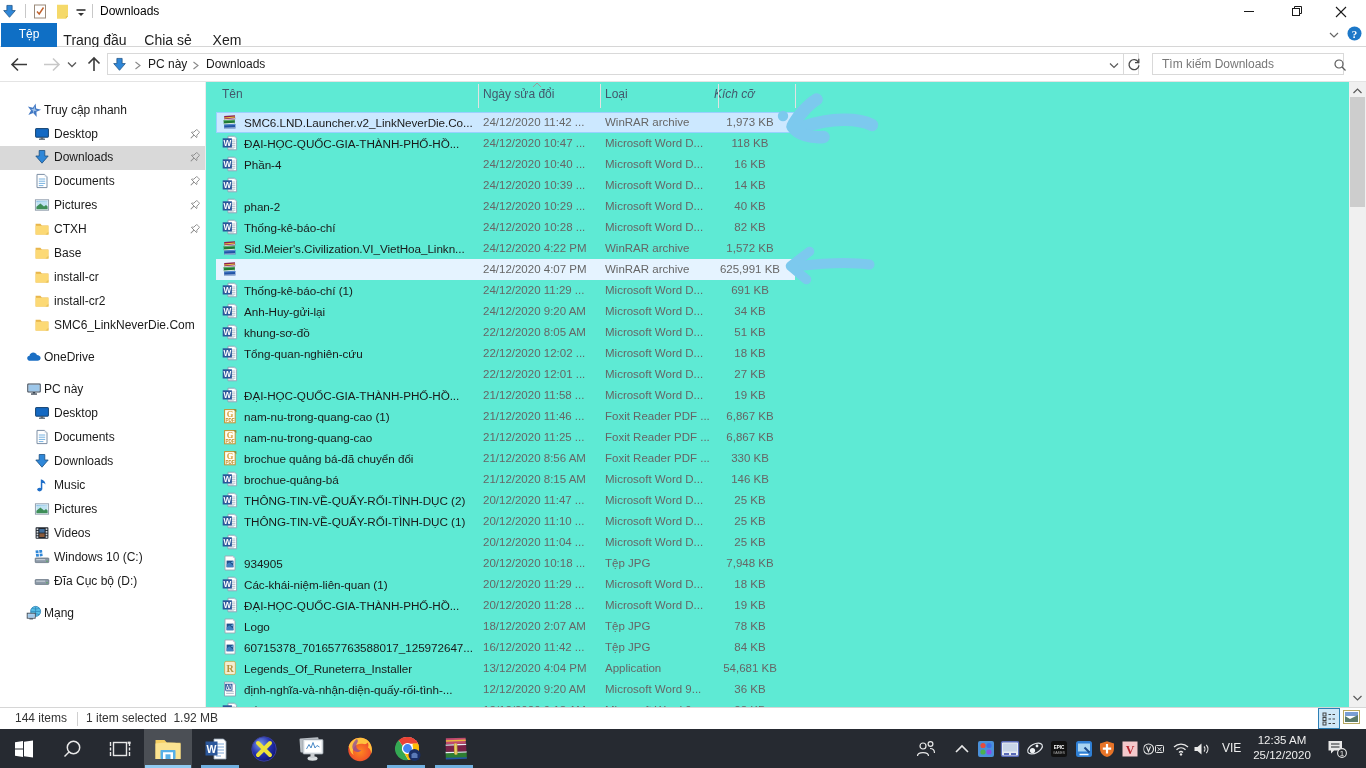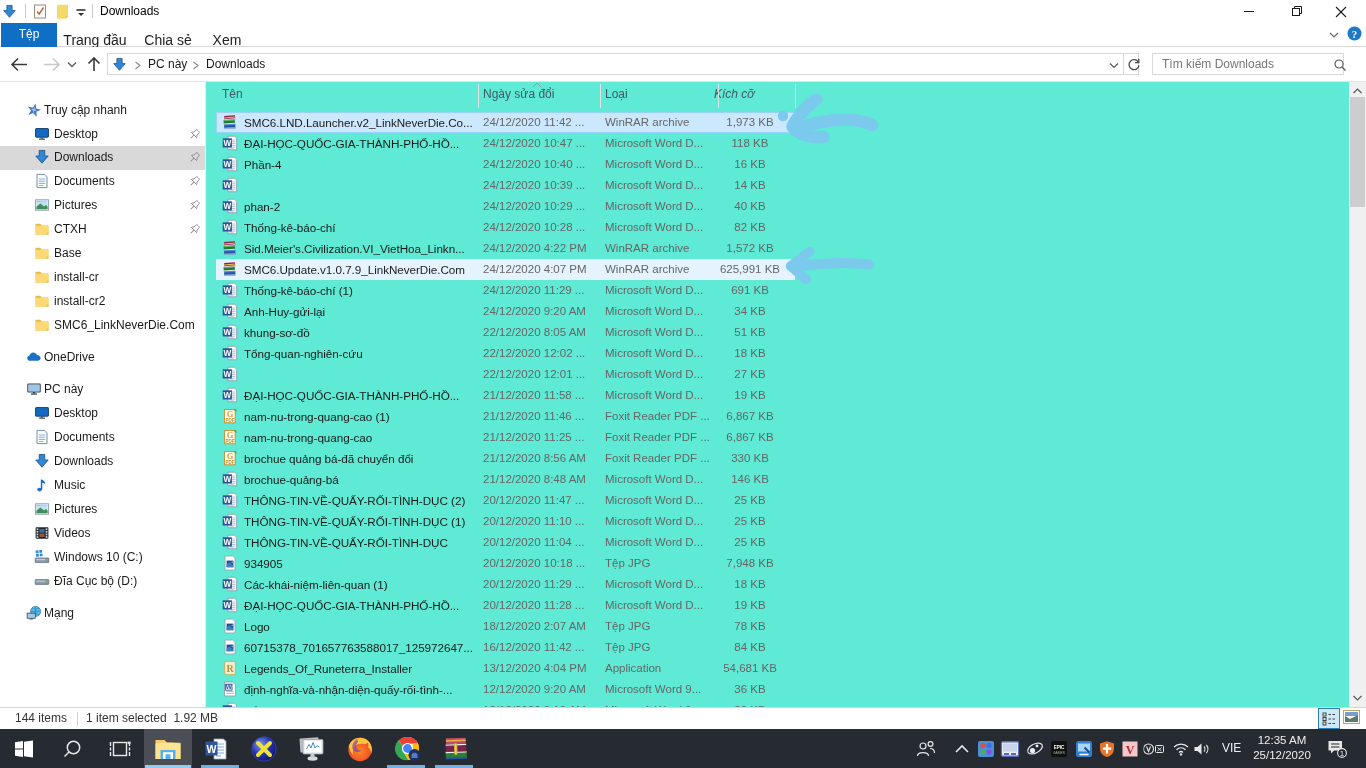--- a/index.html
+++ b/index.html
@@ -603,21 +603,20 @@
             <rect x="1.7" y="5.9" width="11.2" height="0.9" fill="#62b574"></rect>
           </g>
 <g transform="rotate(-5 8 3.5)">
             <rect x="2.3" y="1.6" width="10.8" height="4" fill="#8d1f4e"></rect>
             <rect x="2.5" y="2.9" width="10.4" height="1.1" fill="#e8c93e"></rect>
             <rect x="2.3" y="4.8" width="10.6" height="0.7" fill="#e8eef4"></rect>
           </g>
 </g>
       </svg>
     </div>
-    <div class="fname" style="top:177px">SMC6.Update.v1.0.7.9_LinkNeverDie.Com</div>
     <div class="fdate" style="top:177px">24/12/2020 4:07 PM</div>
     <div class="ftype" style="top:177px">WinRAR archive</div>
     <div class="fsize" style="top:177px">625,991 KB</div>
     <div class="ficon" style="left:16px;top:200px">
       <svg width="16" height="16" viewBox="0 0 16 16">
         <g>
 <path d="M6 1.2 H12.6 L14.6 3.2 V14.8 H6 Z" fill="#fff" stroke="#8da0b5" stroke-width="0.9"></path>
 <path d="M12.6 1.2 L14.6 3.2 H12.6 Z" fill="#c9d4e0"></path>
 <g stroke="#9fb0c1" stroke-width="0.8">
             <line x1="7.2" y1="5" x2="13.4" y2="5"></line>
@@ -799,21 +798,21 @@
             <line x1="7.2" y1="10.4" x2="13.4" y2="10.4"></line>
             <line x1="7.2" y1="12.2" x2="13.4" y2="12.2"></line>
             <line x1="7.2" y1="13.9" x2="11.8" y2="13.9"></line>
           </g>
 <rect x="0.7" y="3.3" width="9.2" height="9.2" fill="#2b579a"></rect>
 <text x="5.3" y="10.6" font-family="Liberation Sans" font-size="8.2" font-weight="bold" fill="#fff" text-anchor="middle">W</text>
 </g>
       </svg>
     </div>
     <div class="fname" style="top:387px">brochue-quảng-bá</div>
-    <div class="fdate" style="top:387px">21/12/2020 8:48 AM</div>
+    <div class="fdate" style="top:387px">21/12/2020 8:15 AM</div>
     <div class="ftype" style="top:387px">Microsoft Word D...</div>
     <div class="fsize" style="top:387px">146 KB</div>
     <div class="ficon" style="left:16px;top:410px">
       <svg width="16" height="16" viewBox="0 0 16 16">
         <g>
 <path d="M6 1.2 H12.6 L14.6 3.2 V14.8 H6 Z" fill="#fff" stroke="#8da0b5" stroke-width="0.9"></path>
 <path d="M12.6 1.2 L14.6 3.2 H12.6 Z" fill="#c9d4e0"></path>
 <g stroke="#9fb0c1" stroke-width="0.8">
             <line x1="7.2" y1="5" x2="13.4" y2="5"></line>
             <line x1="7.2" y1="6.8" x2="13.4" y2="6.8"></line>
@@ -864,21 +863,20 @@
             <line x1="7.2" y1="8.6" x2="13.4" y2="8.6"></line>
             <line x1="7.2" y1="10.4" x2="13.4" y2="10.4"></line>
             <line x1="7.2" y1="12.2" x2="13.4" y2="12.2"></line>
             <line x1="7.2" y1="13.9" x2="11.8" y2="13.9"></line>
           </g>
 <rect x="0.7" y="3.3" width="9.2" height="9.2" fill="#2b579a"></rect>
 <text x="5.3" y="10.6" font-family="Liberation Sans" font-size="8.2" font-weight="bold" fill="#fff" text-anchor="middle">W</text>
 </g>
       </svg>
     </div>
-    <div class="fname" style="top:450px">THÔNG-TIN-VỀ-QUẤY-RỐI-TÌNH-DỤC</div>
     <div class="fdate" style="top:450px">20/12/2020 11:04 ...</div>
     <div class="ftype" style="top:450px">Microsoft Word D...</div>
     <div class="fsize" style="top:450px">25 KB</div>
     <div class="ficon" style="left:16px;top:473px">
       <svg width="16" height="16" viewBox="0 0 16 16">
         <g>
 <path d="M3 1 H10.9 L13 3.1 V15 H3 Z" fill="#fff" stroke="#9aa7b4" stroke-width="0.9"></path>
 <path d="M10.9 1 L13 3.1 H10.9 Z" fill="#c9d4e0"></path>
 <rect x="4.6" y="5.6" width="6.8" height="6.6" fill="#1d4f8a"></rect>
 <path d="M4.6 9.4 L7.2 7.2 L11.4 10.8 L11.4 12.2 L4.6 12.2 Z" fill="#3f7ec0"></path>

